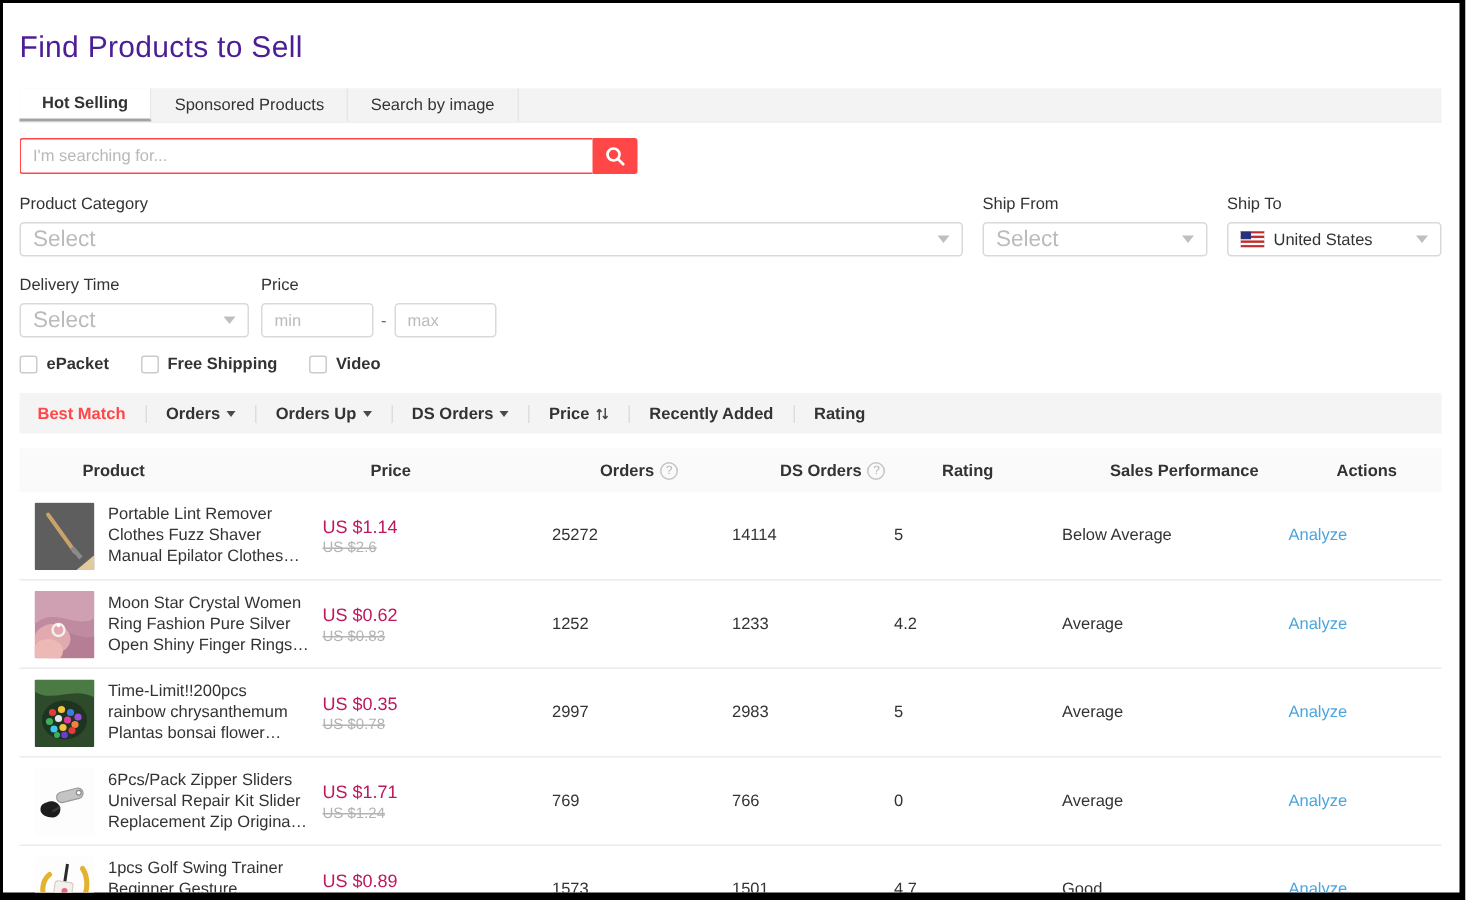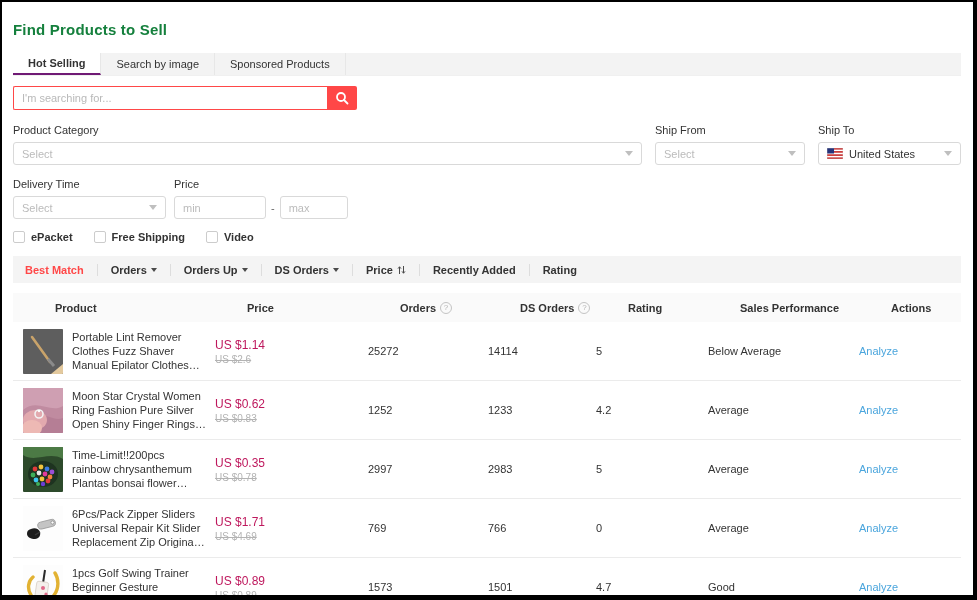--- a/index.html
+++ b/index.html
@@ -5,50 +5,50 @@
   * { margin:0; padding:0; box-sizing:border-box; }
   html,body { background:#fff; }
   body { font-family:"Liberation Sans","DejaVu Sans",sans-serif; color:#333; }
   .frame {
     width:977px; height:600px;
     border:2px solid #000; border-right-width:4px; border-bottom-width:5px;
     background:#fff; overflow:hidden; position:relative;
   }
   .content { padding:0 12px 0 11px; }
 
-  .page-title { font-size:15px; font-weight:bold; color:#15803d; margin-top:19px; letter-spacing:.2px; }
+  .page-title { font-size:20px; font-weight:normal; color:#4c1d95; margin-top:19px; letter-spacing:.2px; }
 
   
   .tabbar { display:flex; background:#f3f3f3; margin-top:15px; height:23px; border-bottom:1px solid #f0f0f0; }
   .tab { font-size:11px; color:#333; padding:0 15px; display:flex; align-items:center; cursor:pointer; border-right:1px solid #e7e7e7; background:#f3f3f3; position:relative; }
-  .tab.active { background:#fff; font-weight:bold; border-bottom:2px solid #701a75; }
-
-  
-  .search-row { display:flex; margin-top:10px; width:344px; }
+  .tab.active { background:#fff; font-weight:bold; border-bottom:2px solid #a3a3a3; }
+
+  
+  .search-row { display:flex; margin-top:10px; width:412px; }
   .search-input { flex:1; height:24px; border:1px solid #ff4747; border-right:none; border-radius:2px 0 0 2px; padding:0 8px; font-size:11px; color:#333; outline:none; font-family:inherit; }
   .search-input::placeholder { color:#b9b9b9; }
   .search-btn { width:30px; height:24px; background:#ff4747; border:none; border-radius:0 2px 2px 0; display:flex; align-items:center; justify-content:center; cursor:pointer; }
 
   
   .filter-label { font-size:11px; color:#333; margin-bottom:6px; }
   .filters-row1 { display:flex; margin-top:14px; gap:13px;align-items:center; }
   .f-grow { flex:1; }
   .f-shipfrom { width:150px; }
   .f-shipto { width:143px; }
   .select { height:23px; border:1px solid #d9d9d9; border-radius:3px; background:#fff; display:flex; align-items:center; padding:0 8px; cursor:pointer; position:relative; }
-  .select .ph { font-size:11px; color:#bbb; flex:1; }
+  .select .ph { font-size:15px; color:#bbb; flex:1; }
   .select .val { font-size:11px; color:#333; flex:1; }
   .caret { width:0; height:0; border-left:4px solid transparent; border-right:4px solid transparent; border-top:5px solid #bfbfbf; margin-left:6px; }
   .flag { margin-right:6px; flex:none; }
 
   .filters-row2 { display:flex; margin-top:13px; gap:0; }
   .f-delivery { width:153px; margin-right:8px; }
   .price-group { margin-left:0; }
   .price-inputs { display:flex; align-items:center; }
-  .price-input { width:92px; height:23px; border:1px solid #d9d9d9; border-radius:3px; padding:0 8px; font-size:11px; color:#333; outline:none; font-family:inherit; }
+  .price-input { width:75px; height:23px; border:1px solid #d9d9d9; border-radius:3px; padding:0 8px; font-size:11px; color:#333; outline:none; font-family:inherit; }
   .price-input::placeholder { color:#bbb; }
   .price-sep { margin:0 5px; color:#666; font-size:11px; }
   .price-input.max { width:68px; }
 
   
   .checkbox-row { display:flex; margin-top:12px; gap:21px; align-items:flex-start; }
   .cb { display:flex; align-items:center; gap:6px; cursor:pointer; }
   .cb-box { width:12px; height:12px; border:1px solid #ccc; border-radius:2px; background:#fff; flex:none; }
   .cb-label { font-size:11px; color:#333; font-weight:bold; }
 
@@ -78,22 +78,22 @@
 </head>
 <body>
 
 <div class="frame">
   <div class="content">
 
     <div class="page-title">Find Products to Sell</div>
 
     <div class="tabbar">
       <div class="tab active">Hot Selling</div>
+      <div class="tab">Sponsored Products</div>
       <div class="tab">Search by image</div>
-      <div class="tab">Sponsored Products</div>
     </div>
 
     <div class="search-row">
       <input class="search-input" type="text" placeholder="I'm searching for..." style="">
       <button class="search-btn">
         <span style="display:flex;">
           <svg width="14" height="14" viewBox="0 0 14 14">
               <circle cx="6" cy="6" r="4" fill="none" stroke="#fff" stroke-width="1.8"></circle>
               <line x1="9" y1="9" x2="12.5" y2="12.5" stroke="#fff" stroke-width="1.8" stroke-linecap="round"></line>
             </svg>
@@ -312,21 +312,21 @@
                 <rect x="14" y="17" width="18" height="7" rx="3.5" transform="rotate(-14 14 17)" fill="#c4c4c4" stroke="#9a9a9a" stroke-width="0.8"></rect>
                 <circle cx="29.5" cy="16.5" r="1.6" fill="#fdfdfd" stroke="#8a8a8a" stroke-width="0.8"></circle>
                 <path d="M8 23c4-2 8 0 9 3s-1 7-5 7-8-2-8-5 1-4 4-5z" fill="#1d1d1d"></path>
                 <path d="M12 29l5-3" stroke="#3a3a3a" stroke-width="1.4"></path>
               </svg>
           </span>
           <div class="prod-title">6Pcs/Pack Zipper Sliders Universal Repair Kit Slider Replacement Zip Original Clothes DIY Sewing Q...</div>
         </div>
         <div>
           <div class="price-now">US $1.71</div>
-          <div class="price-old">US $4.69</div>
+          <div class="price-old">US $1.24</div>
         </div>
         <span class="cell-num">769</span>
         <span class="cell-num">766</span>
         <span class="cell-num">0</span>
         <span class="cell-num">Average</span>
         <a class="analyze">Analyze</a>
       </div>
 
       <div class="tr row">
         <div class="prod-cell">

